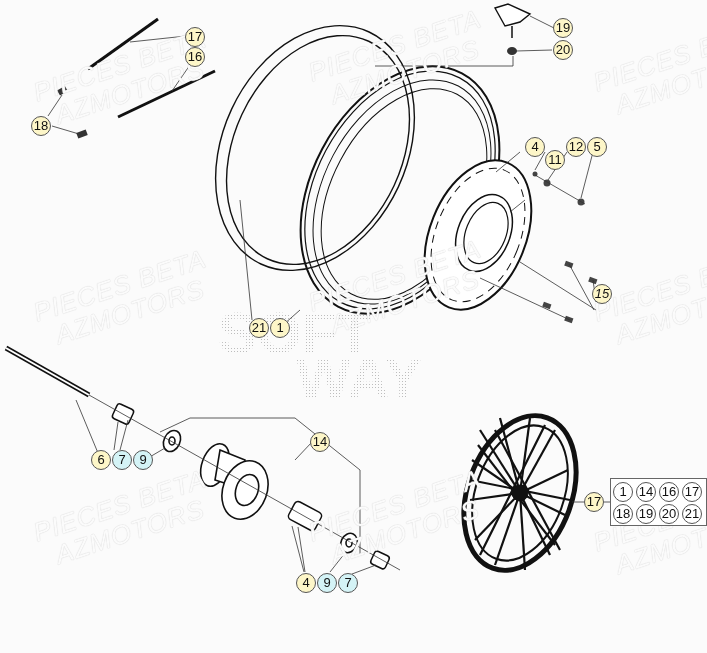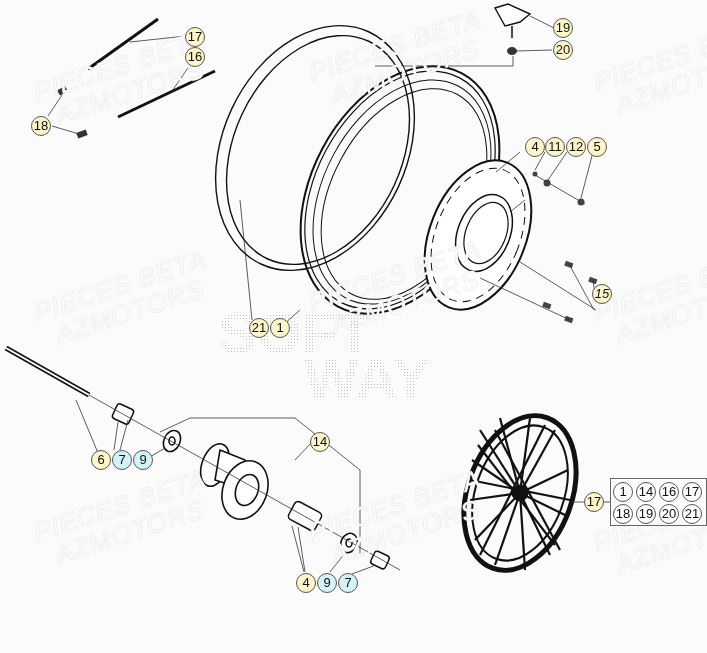--- a/index.html
+++ b/index.html
@@ -157,29 +157,29 @@
 <div class="wm" style="left:305px;top:60px;"><span>PIECES BETA</span><br><span style="padding-left:14px;">AZMOTORS</span></div>
 <div class="wm" style="left:590px;top:70px;"><span>PIECES BETA</span><br><span style="padding-left:14px;">AZMOTORS</span></div>
 <div class="wm" style="left:30px;top:300px;"><span>PIECES BETA</span><br><span style="padding-left:14px;">AZMOTORS</span></div>
 <div class="wm" style="left:305px;top:290px;"><span>PIECES BETA</span><br><span style="padding-left:14px;">AZMOTORS</span></div>
 <div class="wm" style="left:590px;top:300px;"><span>PIECES BETA</span><br><span style="padding-left:14px;">AZMOTORS</span></div>
 <div class="wm" style="left:30px;top:520px;"><span>PIECES BETA</span><br><span style="padding-left:14px;">AZMOTORS</span></div>
 <div class="wm" style="left:305px;top:520px;"><span>PIECES BETA</span><br><span style="padding-left:14px;">AZMOTORS</span></div>
 <div class="wm" style="left:590px;top:530px;"><span>PIECES BETA</span><br><span style="padding-left:14px;">AZMOTORS</span></div>
 
 <div class="softway" style="left:218px;top:305px;">SOFT</div>
-<div class="softway" style="left:304px;top:350px;">WAY</div>
+<div class="softway" style="left:296px;top:350px;">WAY</div>
 
 <div class="callout yellow" style="left:185px;top:27px;">17</div>
 <div class="callout yellow" style="left:185px;top:47px;">16</div>
 <div class="callout yellow" style="left:31px;top:116px;">18</div>
 <div class="callout yellow" style="left:553px;top:18px;">19</div>
 <div class="callout yellow" style="left:553px;top:40px;">20</div>
 <div class="callout yellow" style="left:525px;top:137px;">4</div>
-<div class="callout yellow" style="left:545px;top:137px;">11</div>
+<div class="callout yellow" style="left:545px;top:150px;">11</div>
 <div class="callout yellow" style="left:566px;top:137px;">12</div>
 <div class="callout yellow" style="left:587px;top:137px;">5</div>
 <div class="callout yellow" style="left:592px;top:284px;font-style:italic;">15</div>
 <div class="callout yellow" style="left:249px;top:318px;">21</div>
 <div class="callout yellow" style="left:270px;top:318px;">1</div>
 <div class="callout yellow" style="left:310px;top:432px;">14</div>
 <div class="callout yellow" style="left:91px;top:450px;">6</div>
 <div class="callout blue" style="left:112px;top:450px;">7</div>
 <div class="callout blue" style="left:133px;top:450px;">9</div>
 <div class="callout yellow" style="left:296px;top:573px;">4</div>

